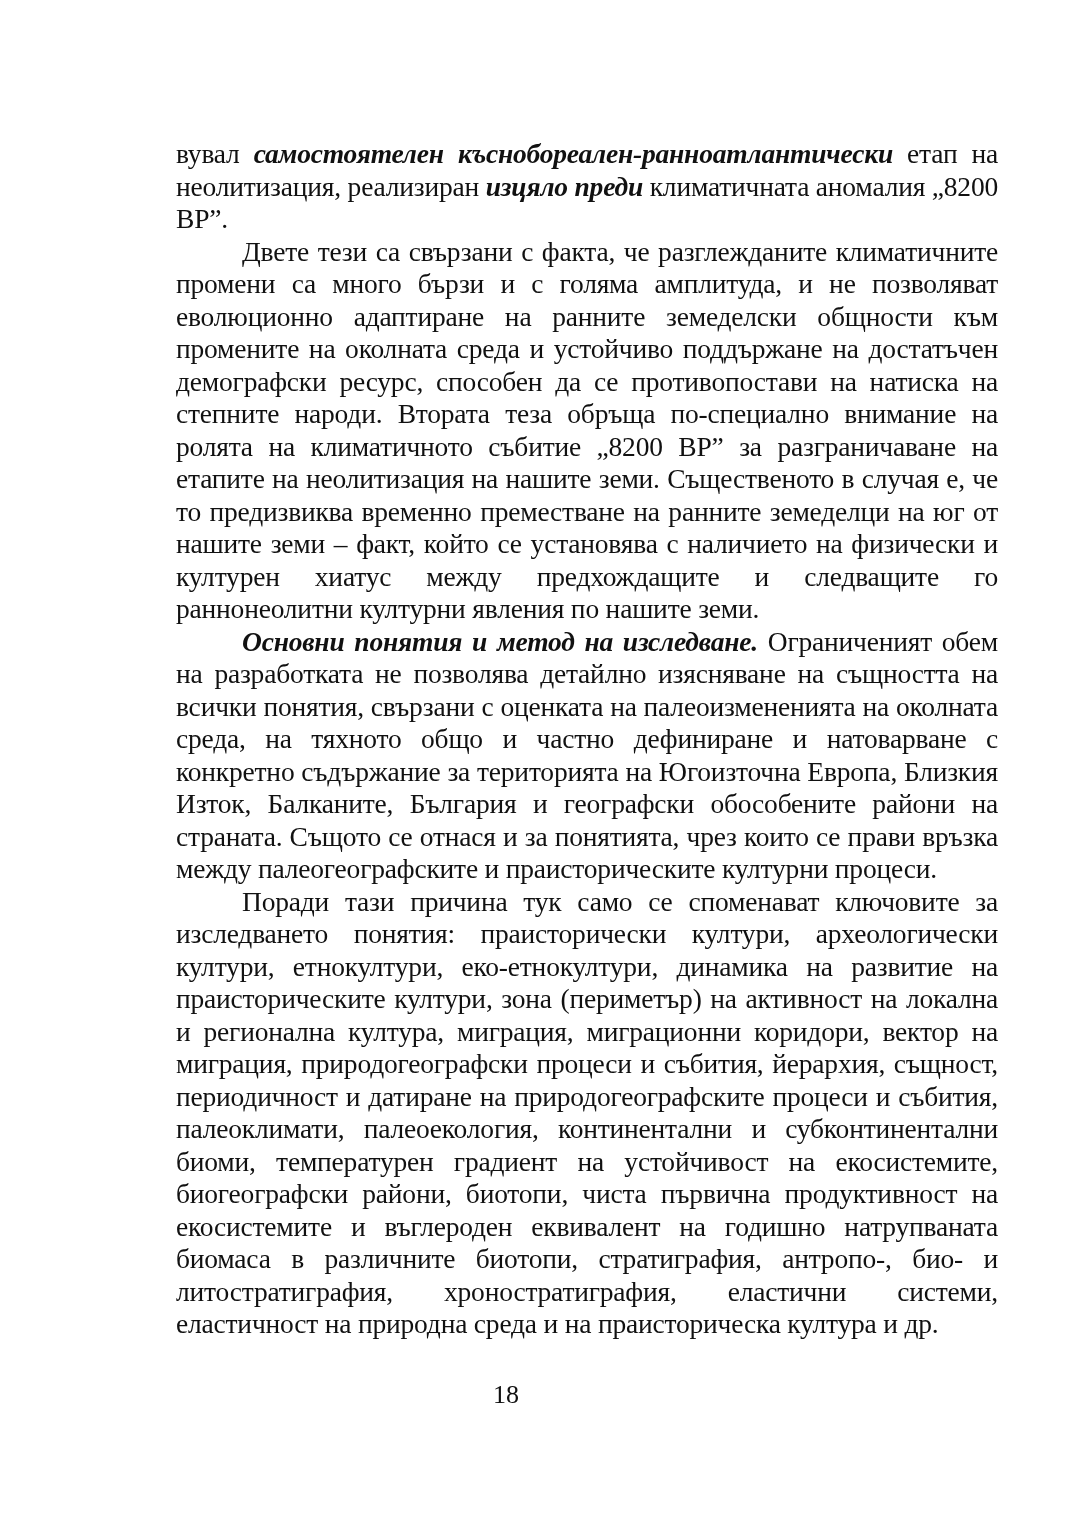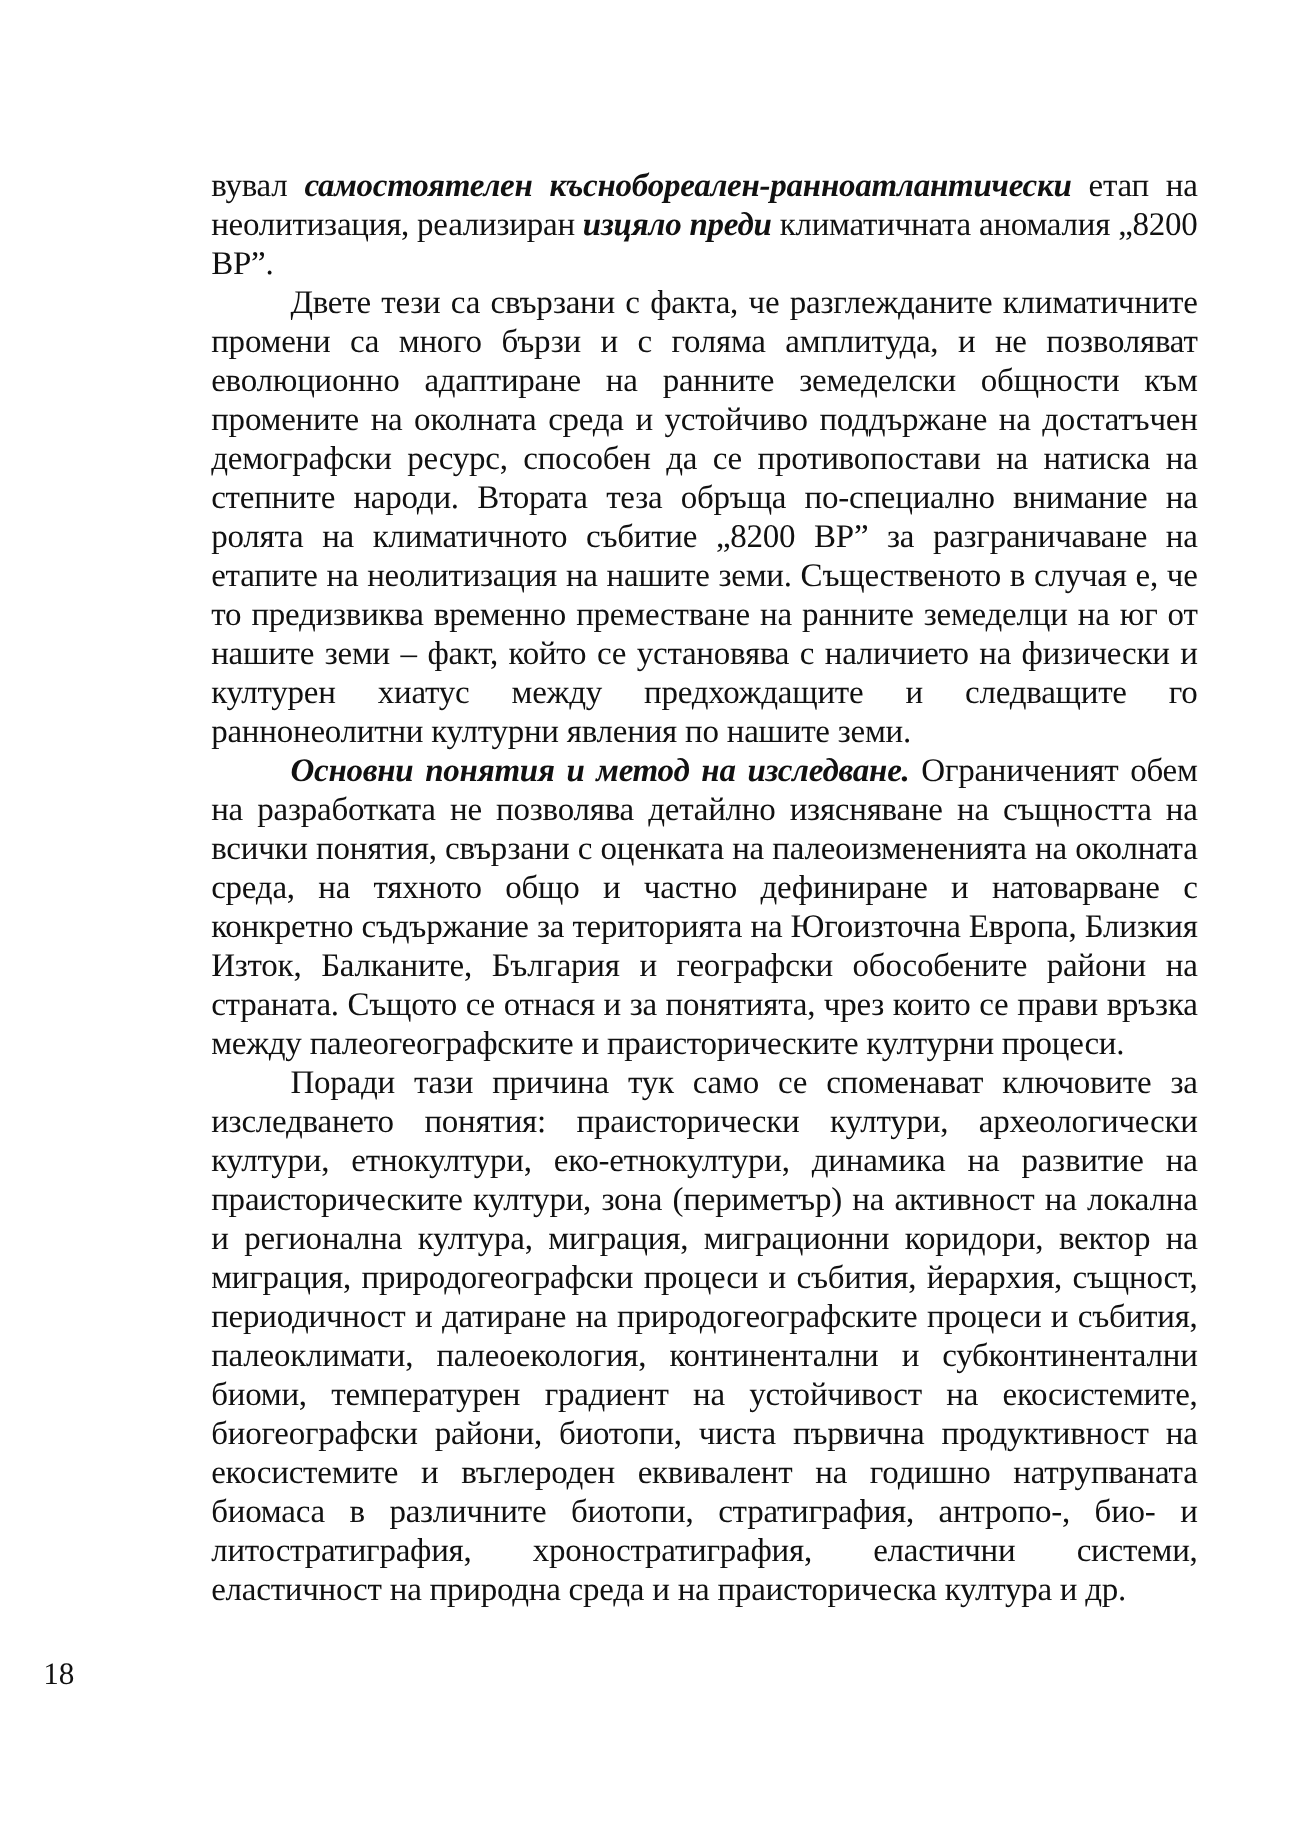--- a/index.html
+++ b/index.html
@@ -42,20 +42,21 @@
     font-weight: bold;
     font-style: italic;
   }
   .it {
   }
   .pagenum {
     position: absolute;
     top: 1380px;
     left: 0;
     width: 940px;
+    text-align: center;
     font-size: 26px;
     line-height: 30px;
   }
 </style>
 </head>
 <body>
 
 <div class="page">
   <div class="textblock">
 

